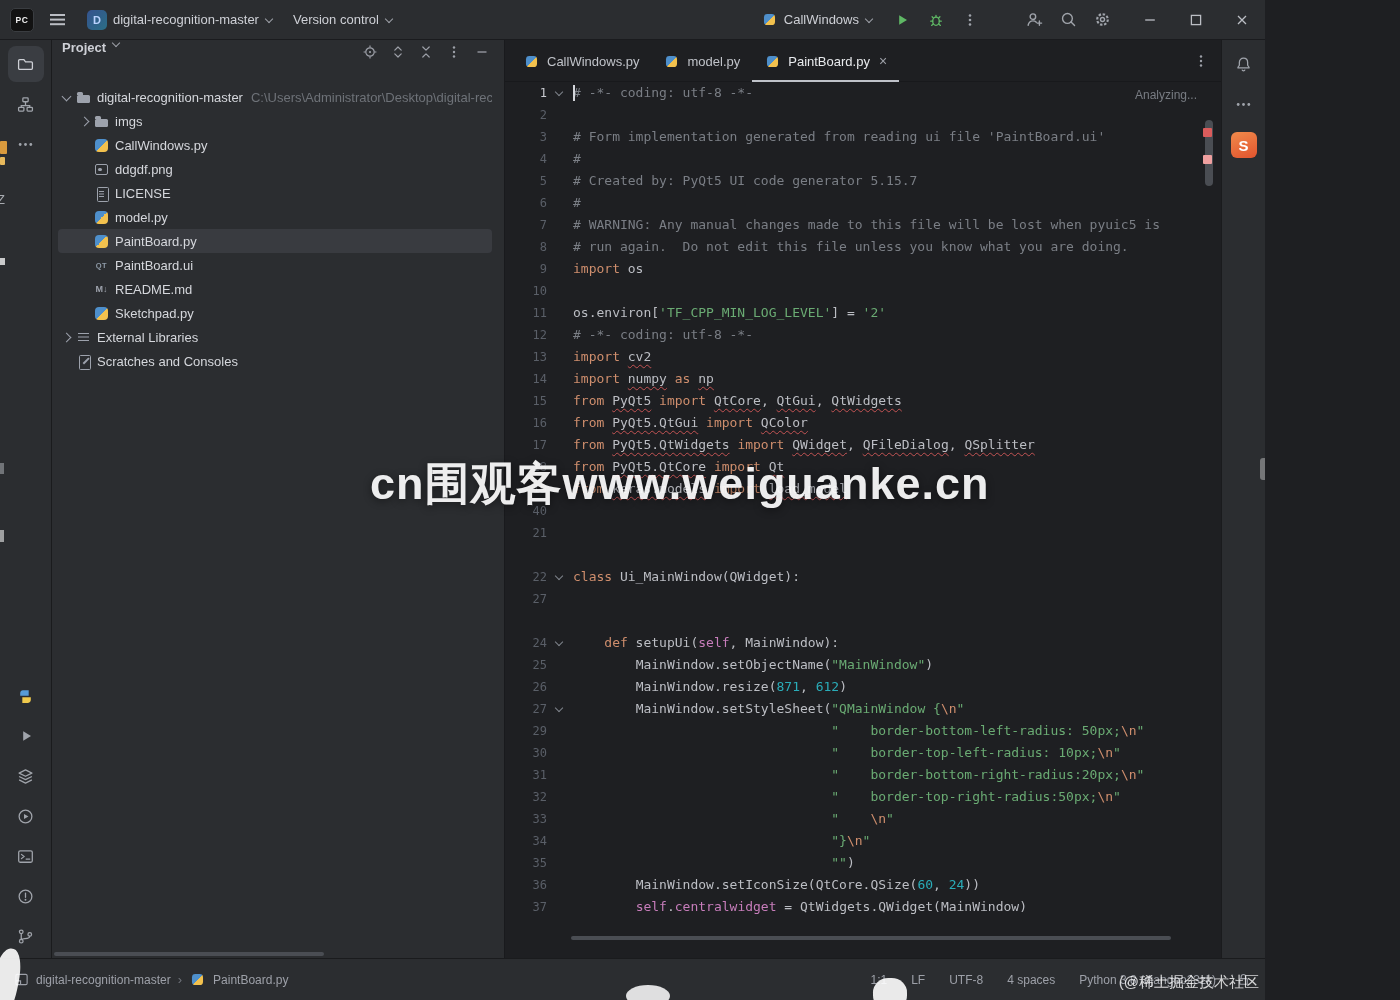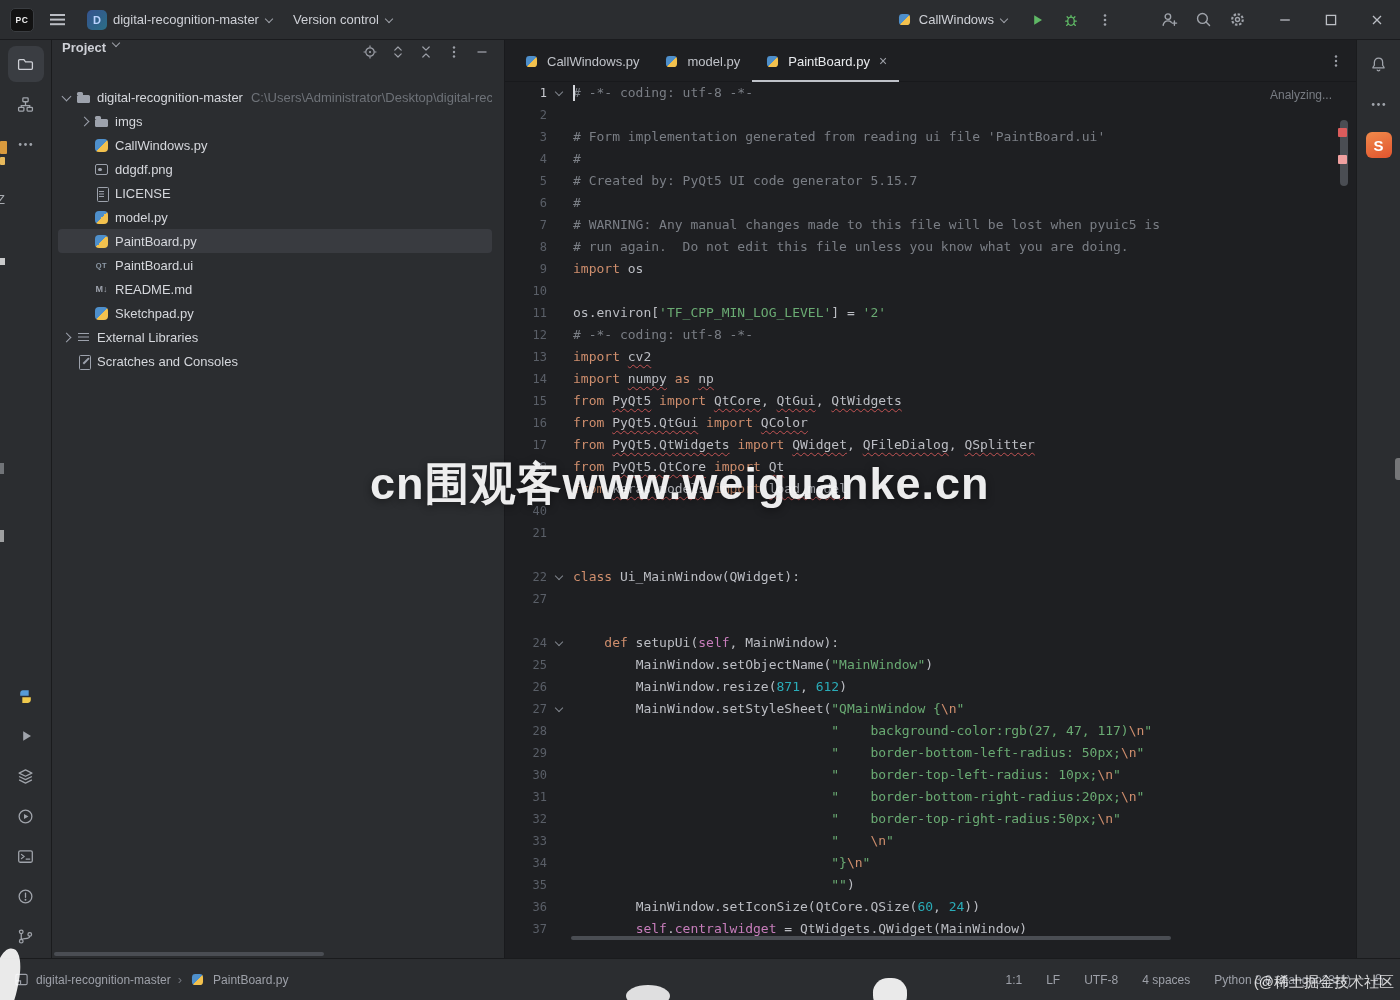--- a/index.html
+++ b/index.html
@@ -1,18 +1,18 @@
 <!DOCTYPE html>
 <html><head>
 <meta charset="utf-8">
 <style>
   * { margin:0; padding:0; box-sizing:border-box; }
   html,body { width:1400px; height:1000px; overflow:hidden; background:#1E1F22;
     font-family:"Liberation Sans", sans-serif; }
-  .app { position:relative; width:1400px; height:1000px; background:#6d28d9; color:#CED0D6; }
+  .app { position:relative; width:1265px; height:1000px; background:#6d28d9; color:#CED0D6; }
 
   
   .titlebar { height:40px; background:#2B2D30; border-bottom:1px solid #1A1B1E;
     display:flex; align-items:center; justify-content:space-between; padding:0 0 0 10px; }
   .tb-left, .tb-right { display:flex; align-items:center; height:100%; }
   .pc-logo { width:24px; height:24px; border-radius:5px; background:#121212; border:1px solid #3A3D41;
     color:#F0F0F0; font-size:8.5px; font-weight:bold; display:flex; align-items:center; justify-content:center; letter-spacing:.5px; }
   .tb-btn { background:none; border:none; color:#CED0D6; font-size:13px; display:flex; align-items:center;
     gap:6px; padding:5px 8px; border-radius:6px; cursor:default; font-family:inherit; }
   .i-burger { width:15px; height:11px; display:inline-block; position:relative; }
@@ -598,26 +598,20 @@
             </div>
             <div class="line">
               <span class="gutter">
                 <span class="lnum">27</span>
                 <span class="fold"></span>
               </span>
               <span class="codeline"><span class="tok-d">        </span><span class="tok-d">MainWindow.setStyleSheet(</span><span class="tok-s">"QMainWindow {</span><span class="tok-e">\n</span><span class="tok-s">"</span></span>
             </div>
             <div class="line">
               <span class="gutter">
-                <span class="lnum">28</span>
-              </span>
-              <span class="codeline"><span class="tok-d">                                 </span><span class="tok-s">"    background-color:rgb(27, 47, 117)</span><span class="tok-e">\n</span><span class="tok-s">"</span></span>
-            </div>
-            <div class="line">
-              <span class="gutter">
                 <span class="lnum">29</span>
               </span>
               <span class="codeline"><span class="tok-d">                                 </span><span class="tok-s">"    border-bottom-left-radius: 50px;</span><span class="tok-e">\n</span><span class="tok-s">"</span></span>
             </div>
             <div class="line">
               <span class="gutter">
                 <span class="lnum">30</span>
               </span>
               <span class="codeline"><span class="tok-d">                                 </span><span class="tok-s">"    border-top-left-radius: 10px;</span><span class="tok-e">\n</span><span class="tok-s">"</span></span>
             </div>

